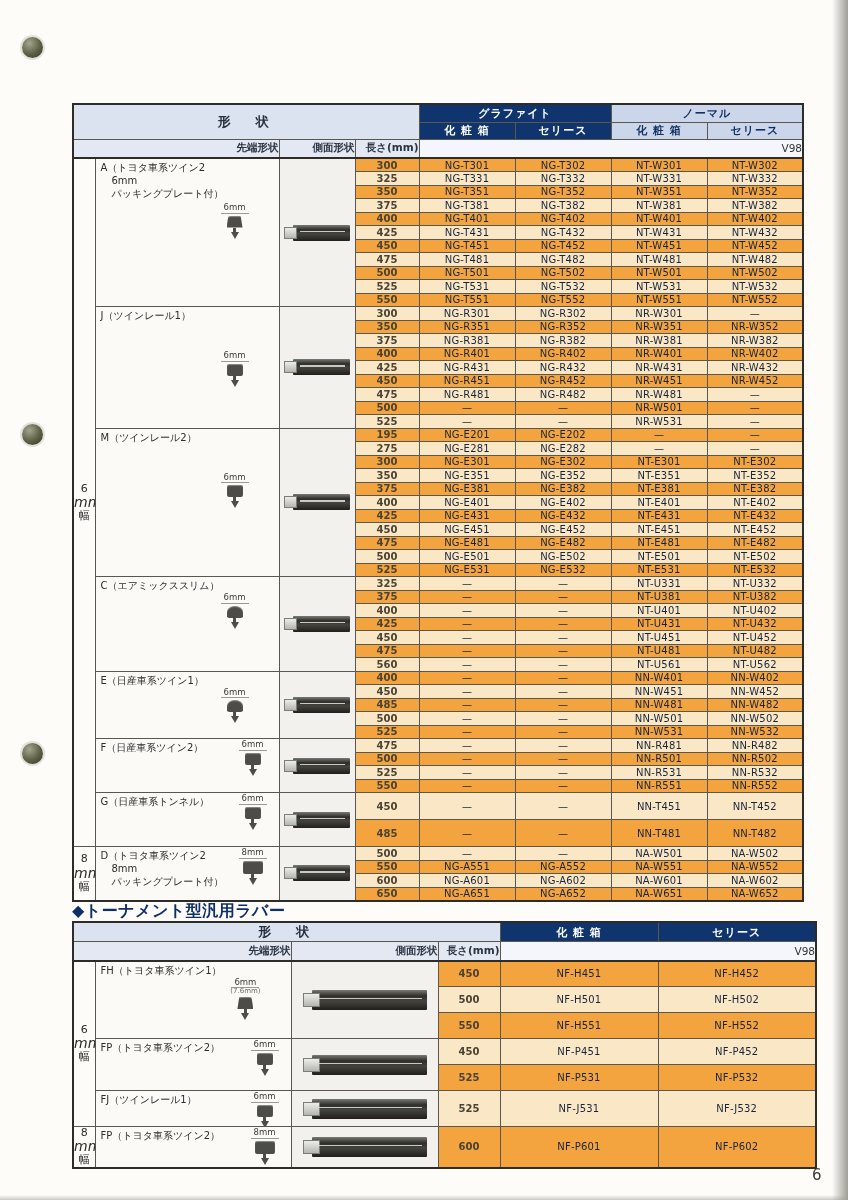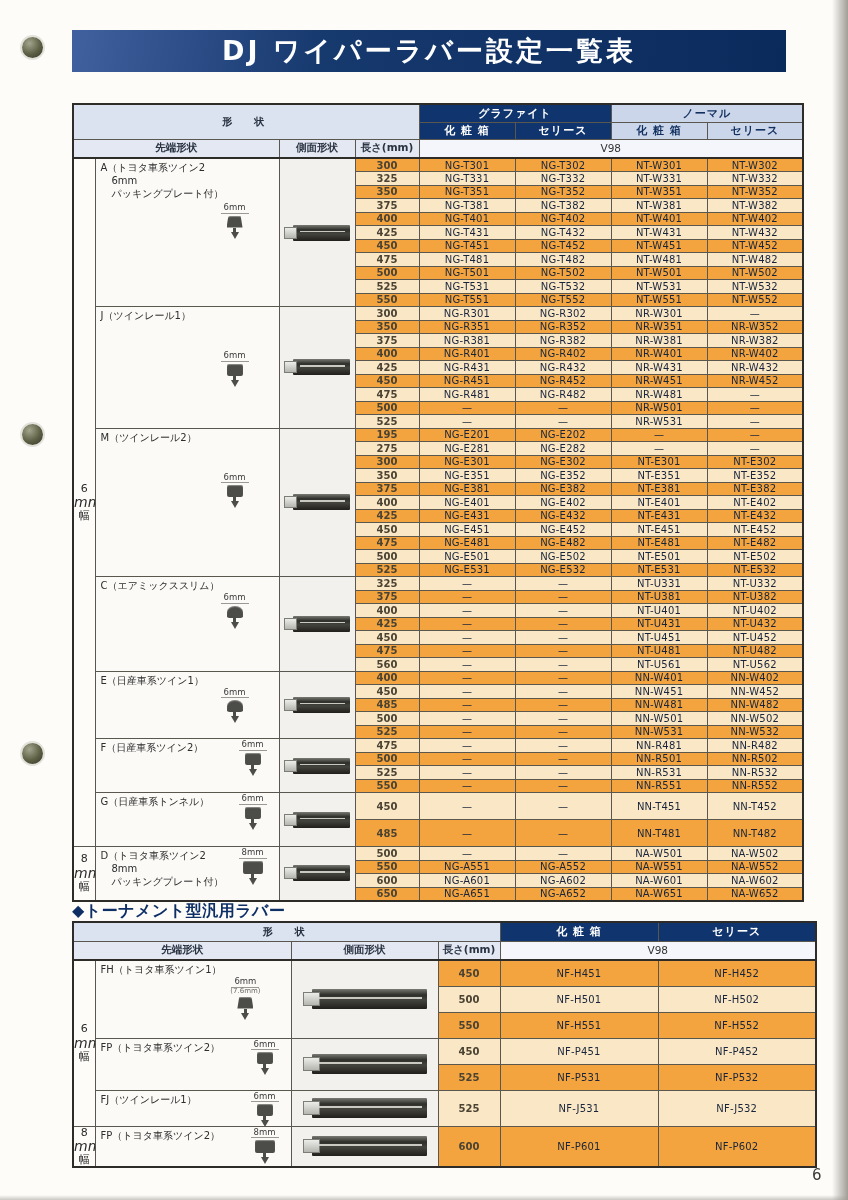--- a/index.html
+++ b/index.html
@@ -16,24 +16,24 @@
         background:linear-gradient(100deg,#41609f 0%,#16396e 35%,#0b2a5c 100%);
         display:flex;align-items:center;justify-content:center;}
   .title-bar span{color:#fff;font-size:27px;font-weight:bold;letter-spacing:3px;}
   .section-title{position:absolute;left:72px;font-size:16px;font-weight:bold;color:#0d2f66;letter-spacing:.5px;}
   table.t{border-collapse:collapse;table-layout:fixed;position:absolute;left:72px;
         border:2px solid #2e2c28;}
   table.t th,table.t td{border:1px solid #5a574f;padding:0;overflow:hidden;}
   th{font-weight:bold;}
   th.navy{background:#10356E;color:#fff;font-size:11px;letter-spacing:1px;margin-left:47px;}
   th.lite{background:#CBD6EB;color:#12305f;font-size:11px;letter-spacing:1px;}
-  th.shape-h{background:#DCE3F0;color:#26303f;font-size:10px;letter-spacing:6px;}
+  th.shape-h{background:#DCE3F0;color:#26303f;font-size:13px;letter-spacing:6px;}
   th.sub{background:#E3E8F2;color:#2a3342;font-size:10.5px;}
   th.v98{background:#F4F6FB;color:#333;font-size:10.5px;font-weight:normal;}
-  tr.hdr3 th{border-bottom:2px solid #2e2c28;}
+  tr.hdr3 th{border-bottom:2px solid #2e2c28;text-align:right;}
   tbody td.data{text-align:center;vertical-align:middle;}
   tr.orange td.data{background:#F3A43E;}
   tr.cream td.data{background:#FAE7C5;}
   td.len{font-size:10px;color:#4a4334;font-weight:bold;}
   td.code{font-size:10px;color:#17243c;letter-spacing:.2px;}
   td.gutter{background:#fdfcf9;text-align:center;vertical-align:middle;color:#2b2b2b;}
   td.gutter span{display:block;line-height:1.1;font-size:11px;}
   td.gutter span.u{font-size:14px;font-style:italic;}
   td.tipcell{background:#FBFAF7;vertical-align:top;position:relative;}
   td.sidecell{background:#F2F1ED;vertical-align:middle;}
@@ -64,23 +64,20 @@
 </style>
 </head>
 <body>
 
 <div class="page">
 
   <div class="punch-hole" style="top:37px;"></div>
   <div class="punch-hole" style="top:424px;"></div>
   <div class="punch-hole" style="top:743px;"></div>
 
-  <div class="title-bar">
-    <span>DJ ワイパーラバー設定一覧表</span>
-  </div>
 
 
   <table class="t" style="top:103px;width:730px;">
     <colgroup>
       <col style="width:22px">
         <col style="width:184px">
         <col style="width:76px">
         <col style="width:64px">
       <col style="width:96px">
         <col style="width:96px">

